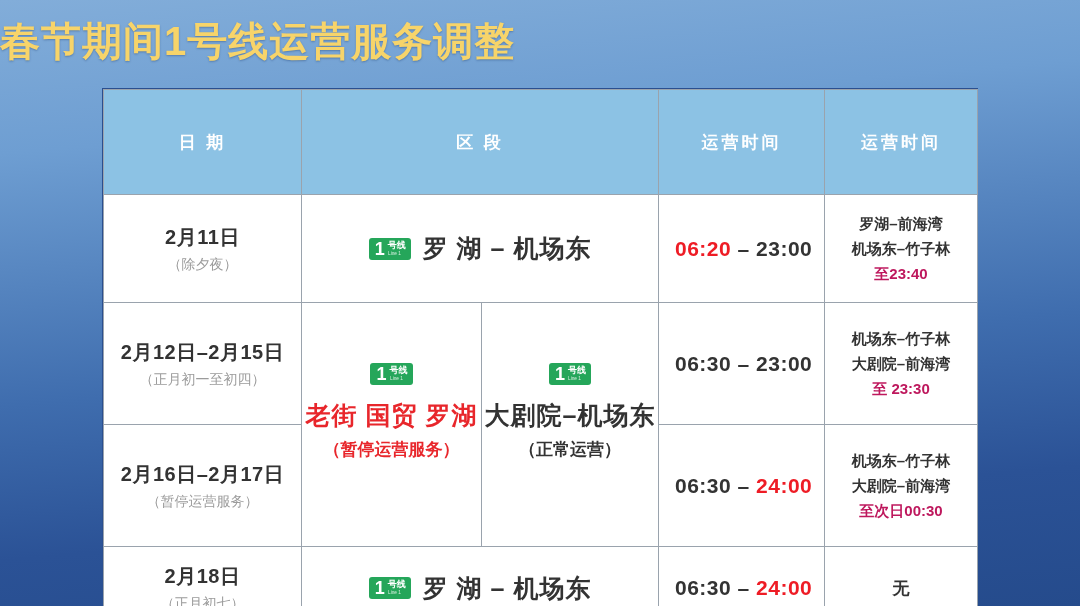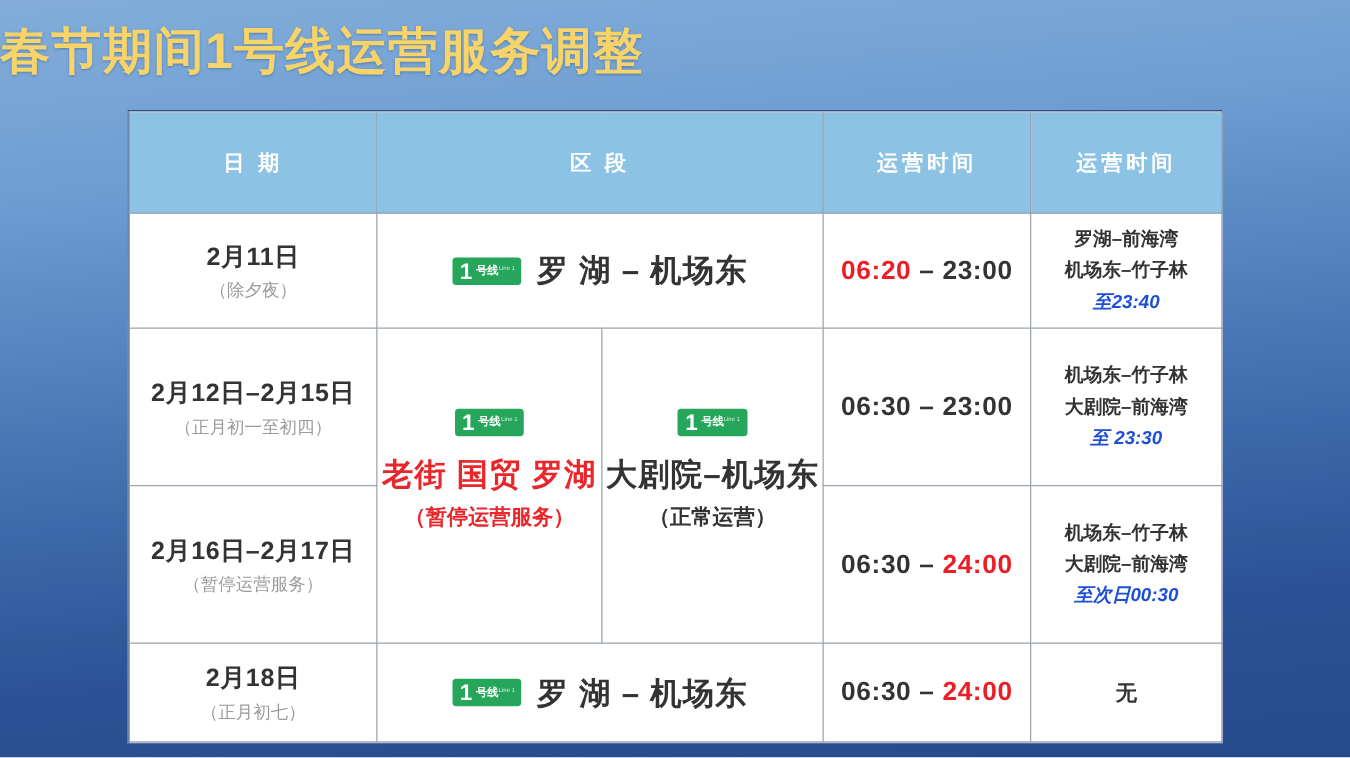--- a/index.html
+++ b/index.html
@@ -48,21 +48,21 @@
   table.sched {
     border-collapse: collapse;
     width: 100%;
     height: 100%;
     table-layout: fixed;
   }
   table.sched td, table.sched th {
     border: 1px solid #9aa3ad;
     text-align: center;
     vertical-align: middle;
-    padding: 4px;
+    padding: 16px;
     background: #ffffff;
     margin-top: 10px;
   }
   thead th {
     background: #8cc2e4 !important;
     color: #ffffff;
     font-size: 17px;
     font-weight: bold;
     letter-spacing: 3px;
     height: 72px;
@@ -134,21 +134,21 @@
   }
   .line-badge .num {
     color: #ffffff;
     font-size: 18px;
     font-weight: bold;
     line-height: 18px;
     font-family: "Liberation Sans", sans-serif;
   }
   .line-badge .lab {
     display: flex;
-    flex-direction: row;
+    flex-direction: column;
     align-items: flex-start;
     justify-content: flex-end;
   }
   .line-badge .lab .cn {
     color: #ffffff;
     font-size: 9px;
     line-height: 9px;
     font-weight: bold;
     letter-spacing: 0;
   }
@@ -172,21 +172,21 @@
   .time-text .r { color: #ee1c25; }
   
   .last-line {
     display: block;
     font-size: 15px;
     font-weight: bold;
     color: #333333;
     line-height: 25px;
     white-space: nowrap;
   }
-  .last-line.red { color: #1d4ed8; font-style: italic; }
+  .last-line.red { color: #be185d; }
   .last-none {
     font-size: 17px;
     font-weight: bold;
     color: #333333;
   }
 </style>
 </head>
 <body>
 
 <div id="poster">

